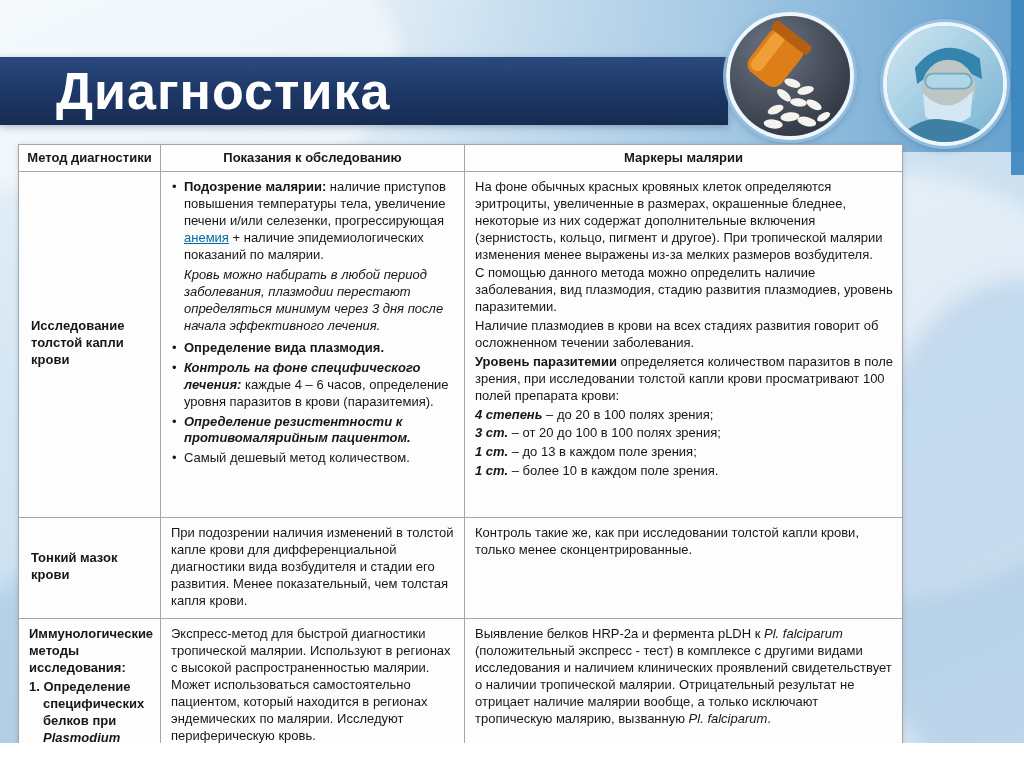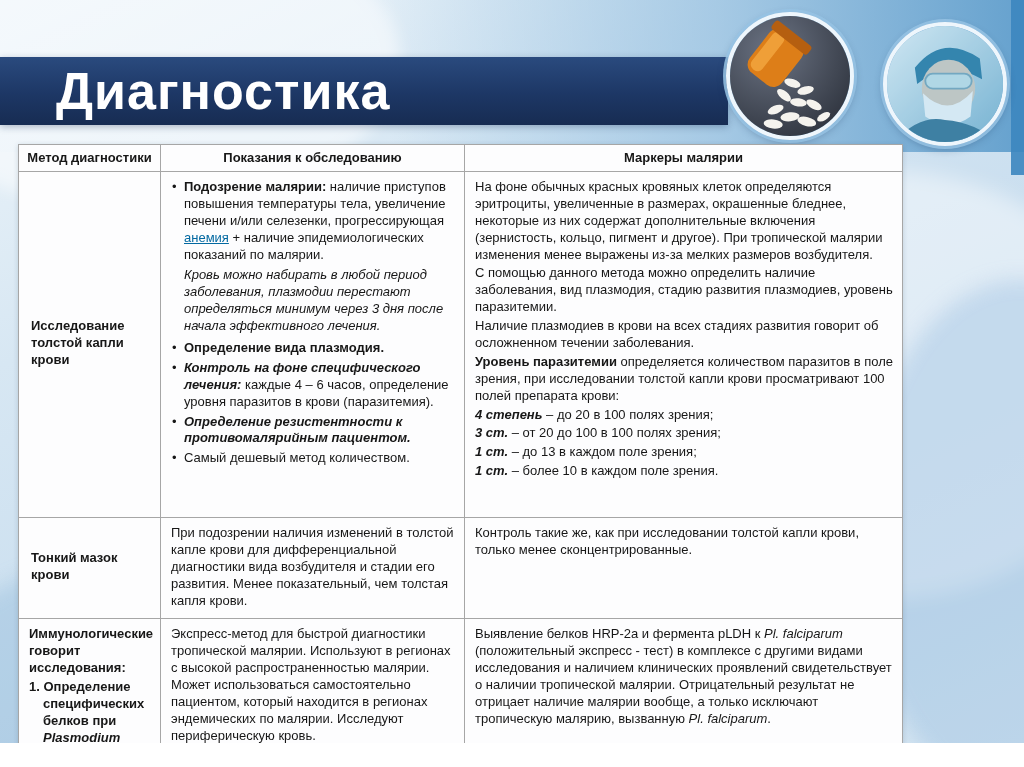--- a/index.html
+++ b/index.html
@@ -170,21 +170,21 @@
         </td>
         <td>
           <div>
               <div class="blk para"><span>Контроль такие же, как при исследовании толстой капли крови, только менее сконцентрированные.</span></div>
             </div>
         </td>
       </tr>
       <tr class="r3">
         <td class="method">
           <div>
-              <div class="blk para"><span>Иммунологические говорит исследования:</span></div>
+              <div class="blk para"><span>Иммунологические методы исследования:</span></div>
               <div class="blk para hang para-gap"><span>1. Определение специфических белков при </span><span class="i">Plasmodium falciparum</span></div>
             </div>
         </td>
         <td>
           <div>
               <div class="blk para"><span>Экспресс-метод для быстрой диагностики тропической малярии. Используют в регионах с высокой распространенностью малярии. Может использоваться самостоятельно пациентом, который находится в регионах эндемических по малярии. Исследуют периферическую кровь.</span></div>
             </div>
         </td>
         <td>
           <div>

